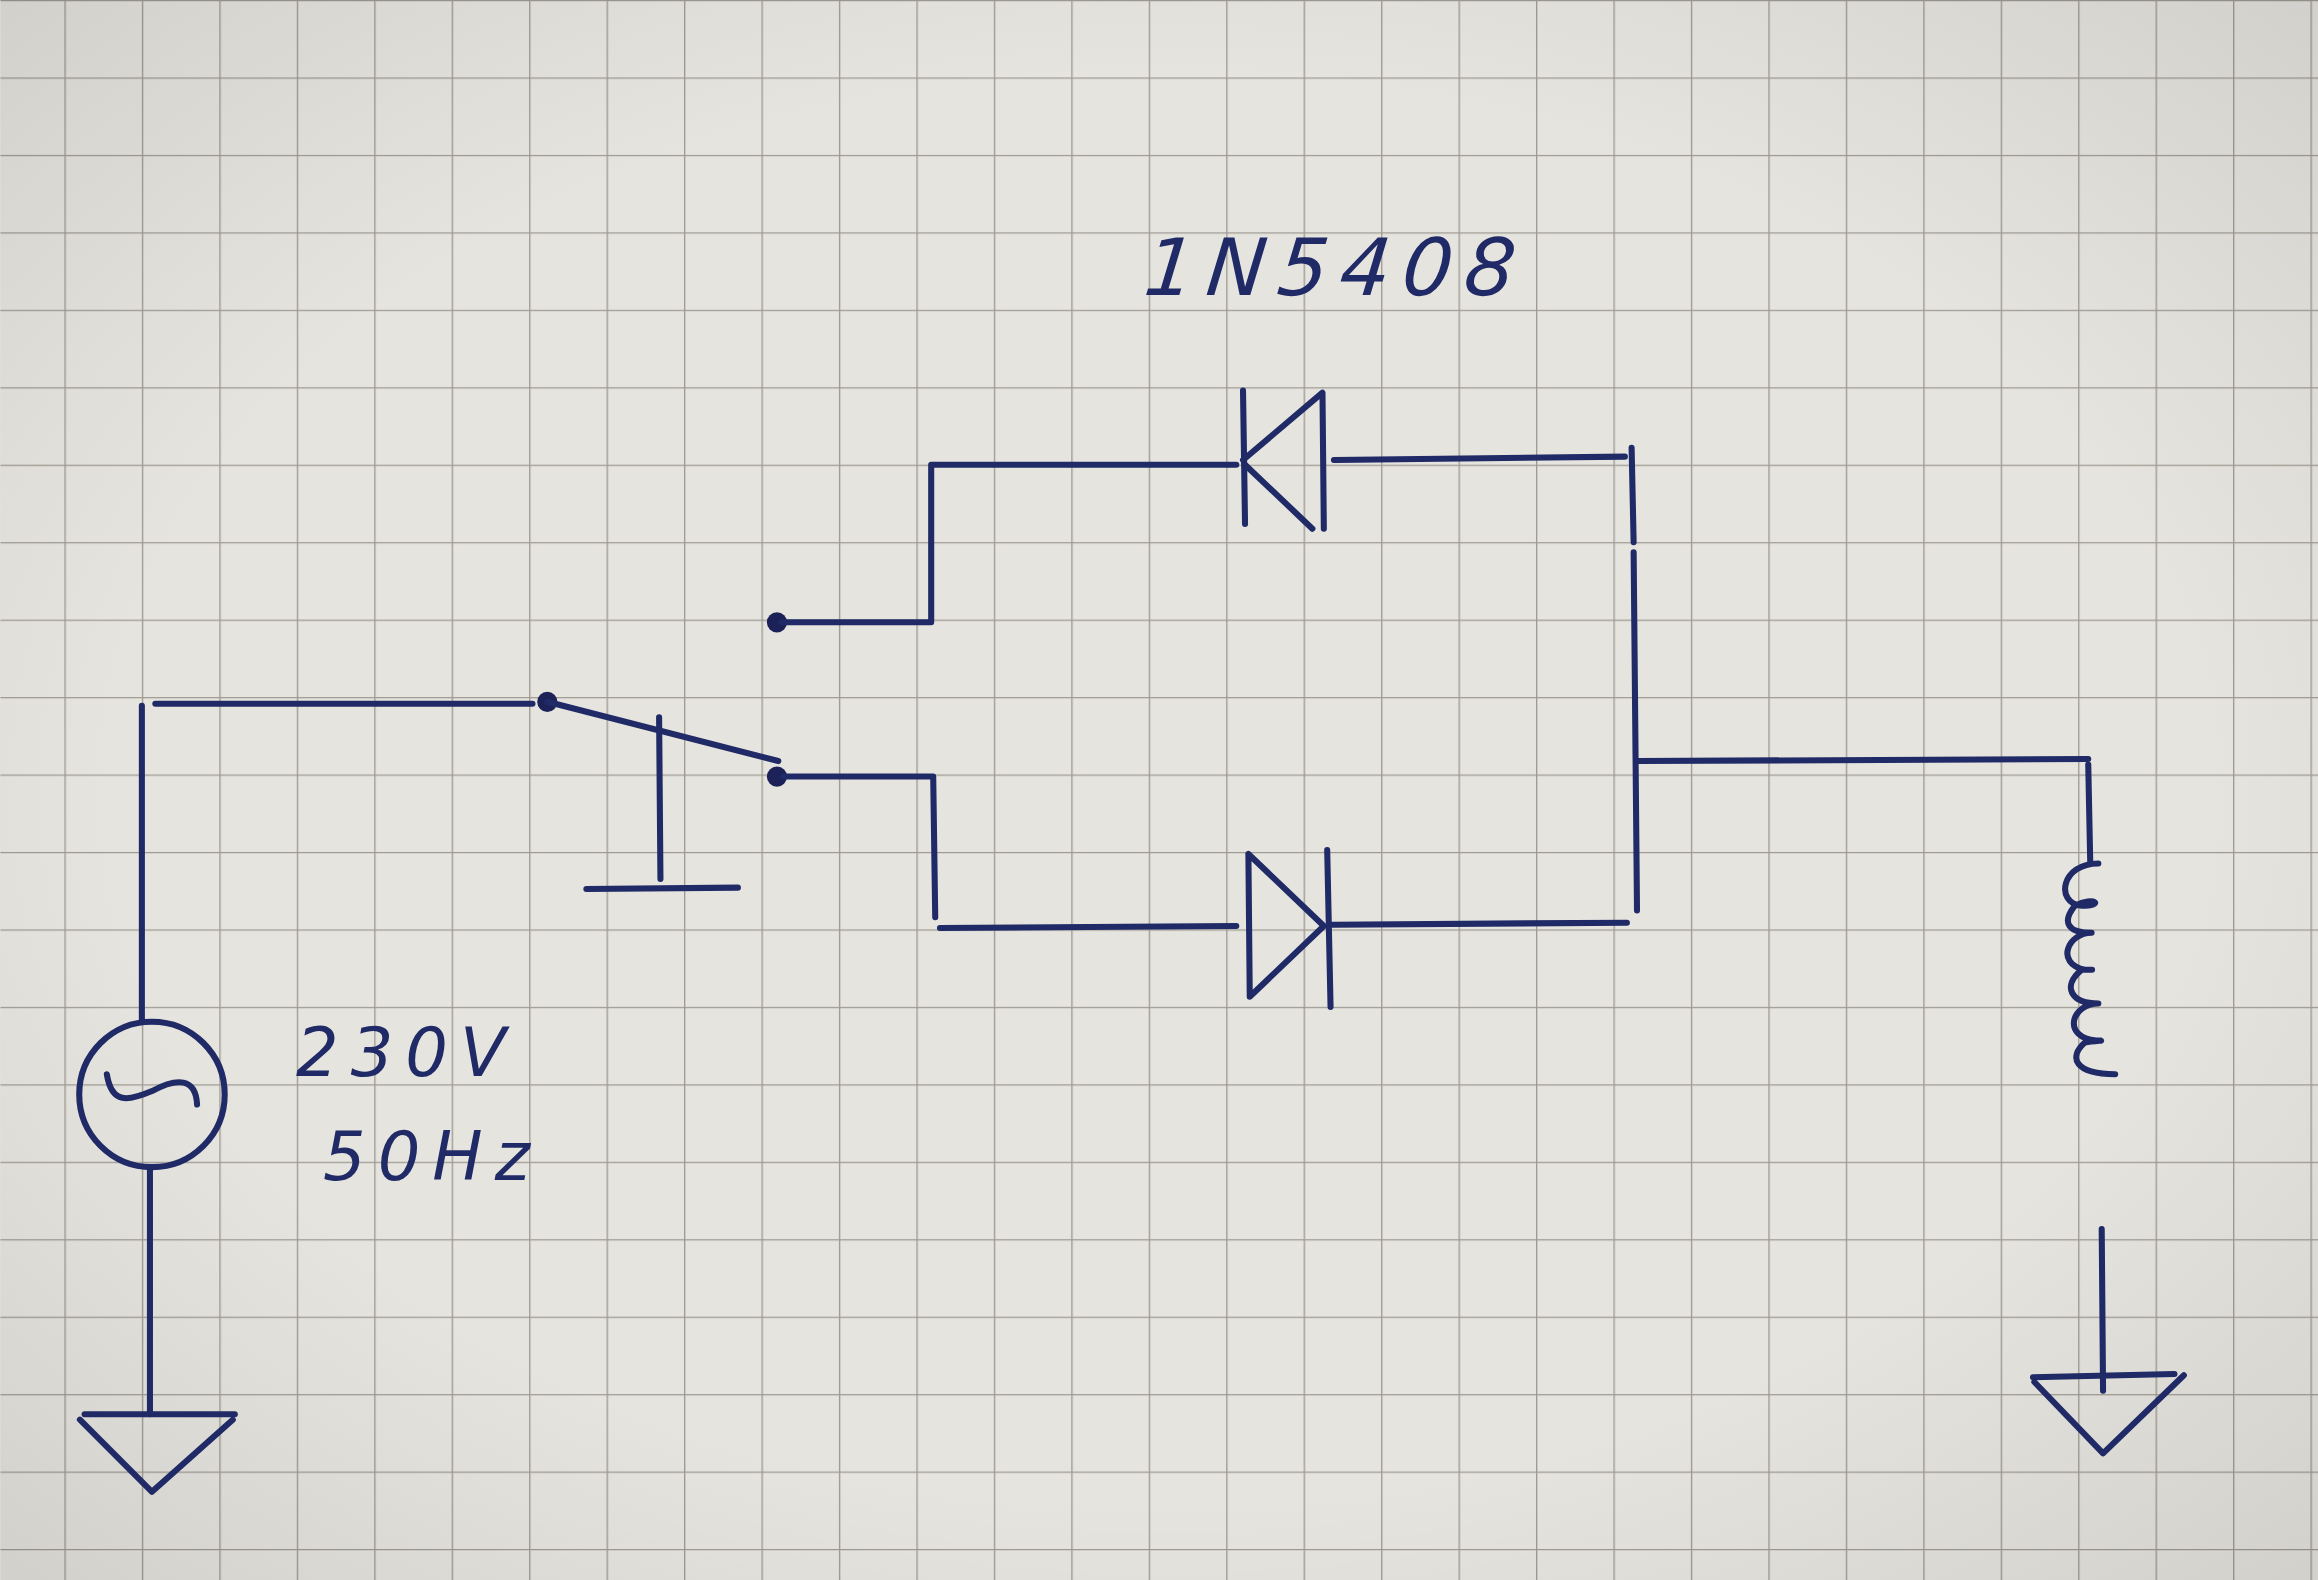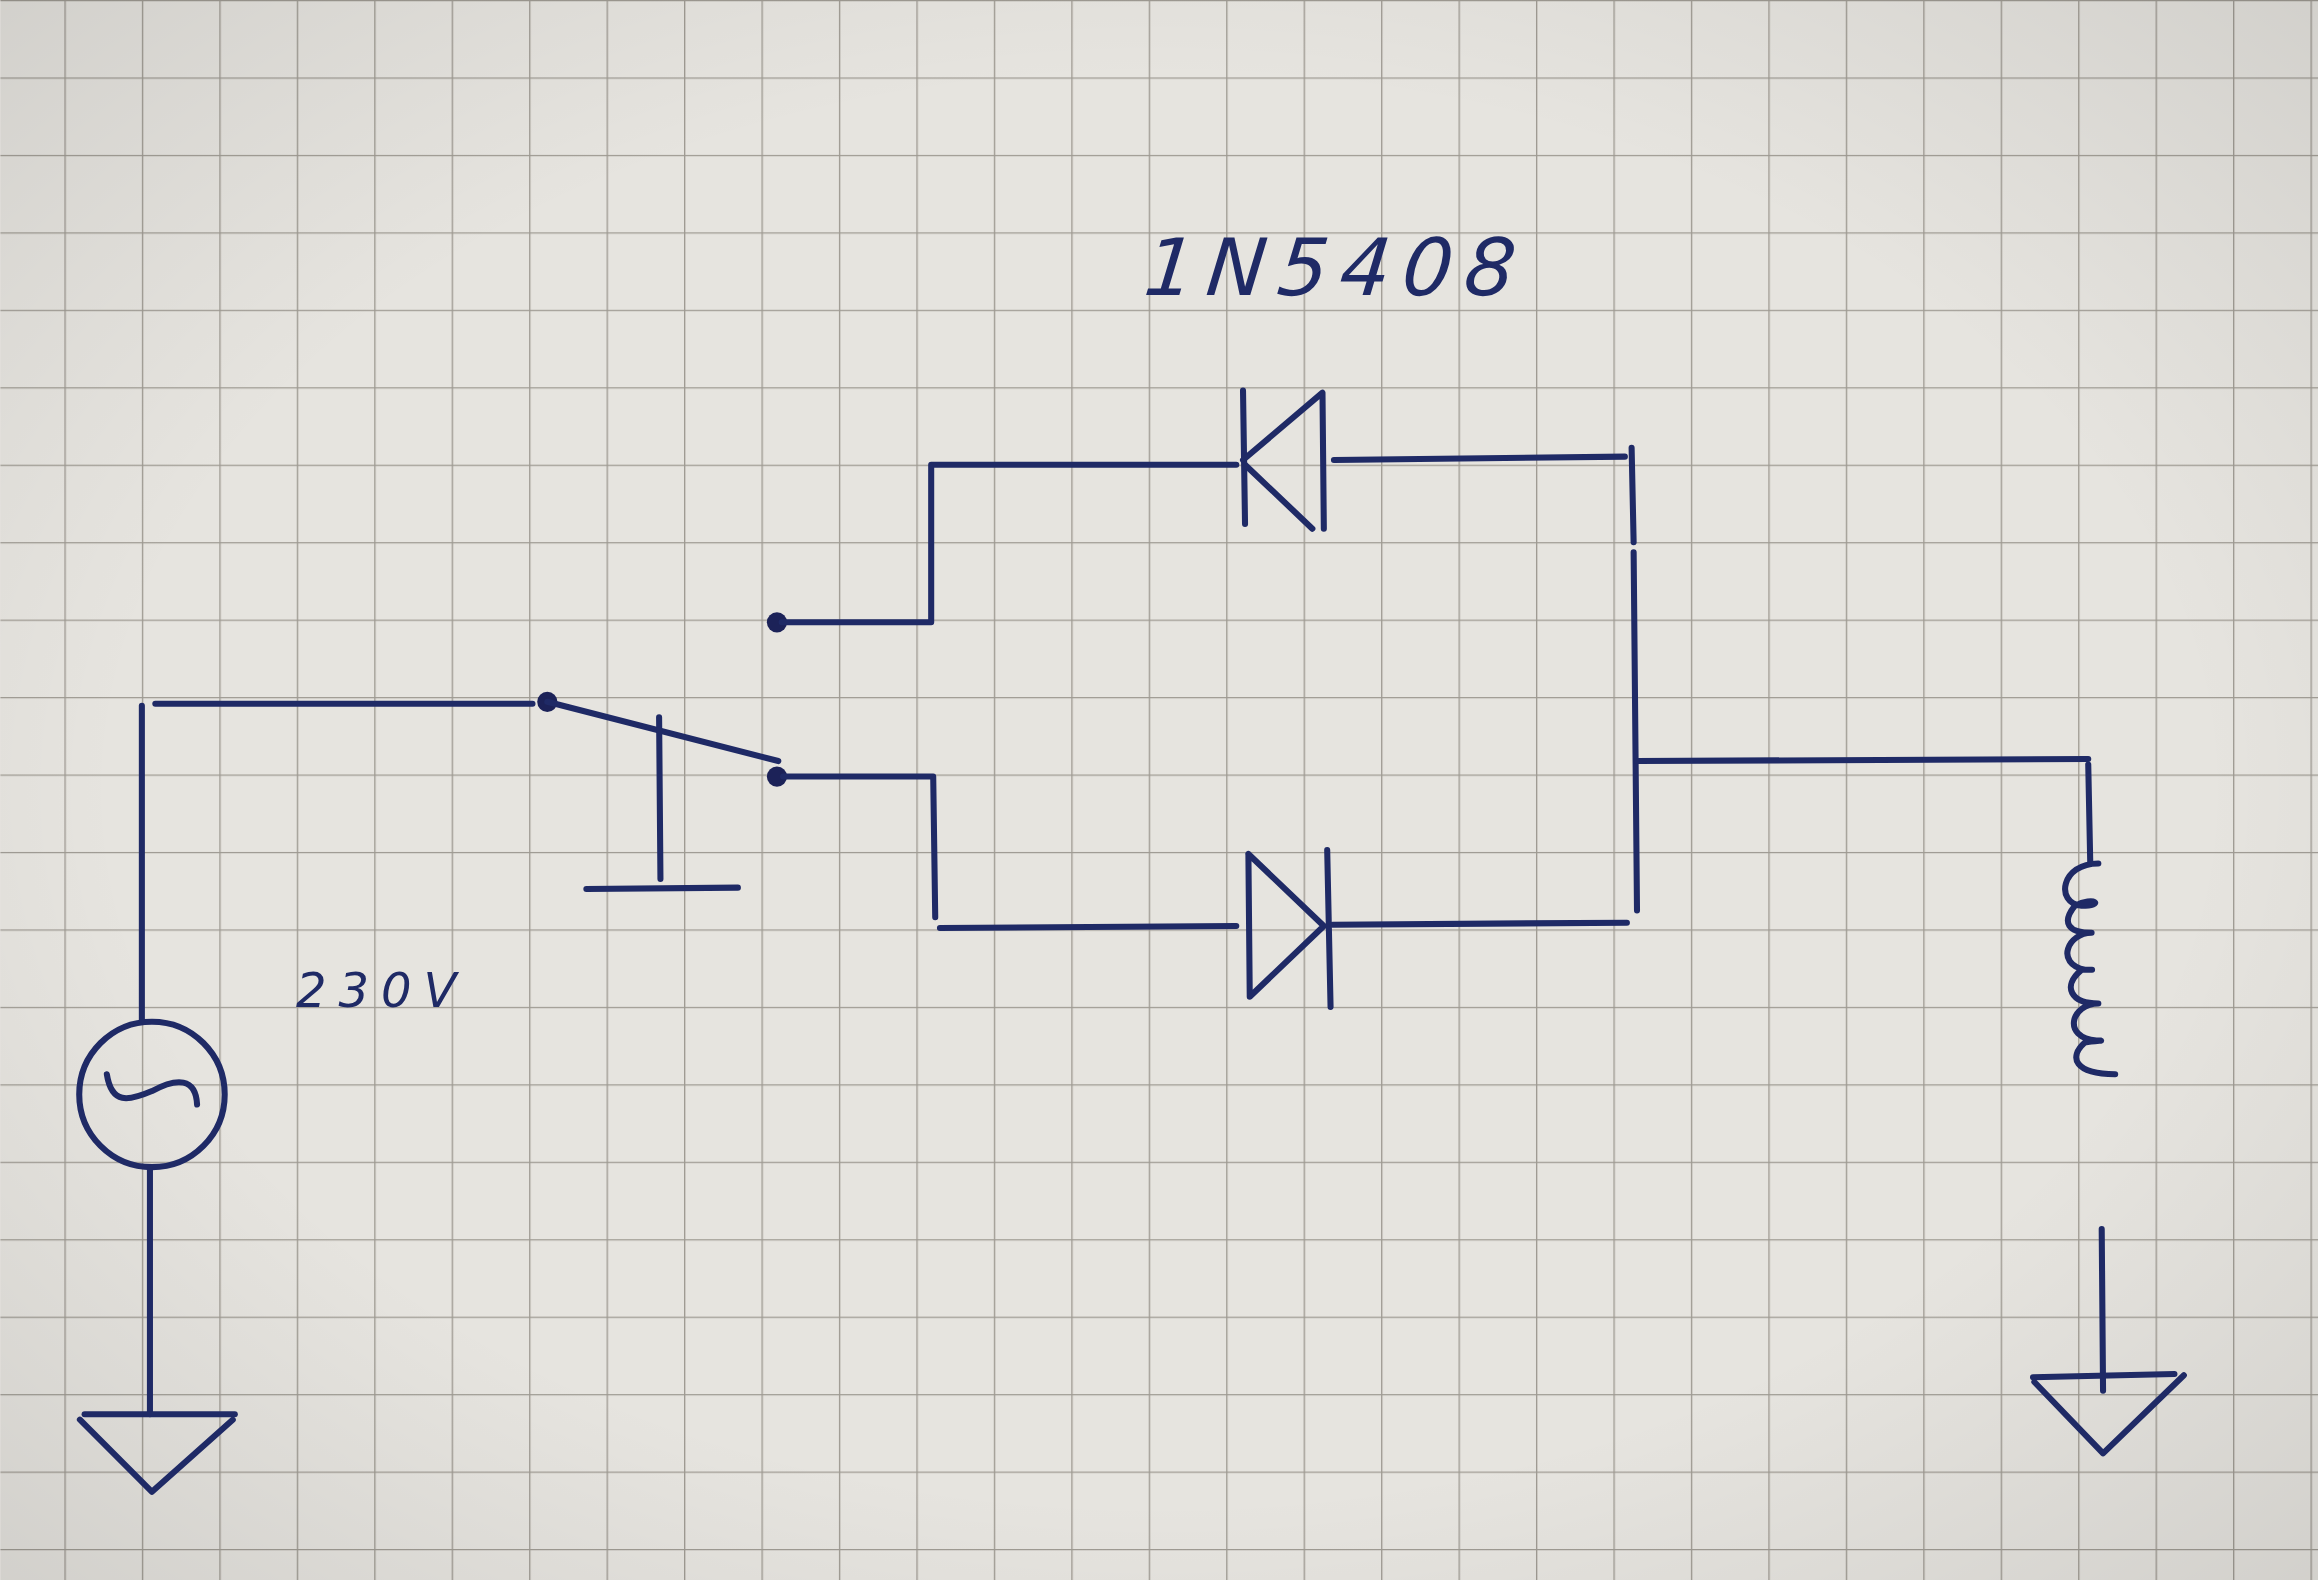--- a/index.html
+++ b/index.html
@@ -3,21 +3,21 @@
 <meta charset="utf-8">
 <style>
   html, body { margin:0; padding:0; }
   body { width:2319px; height:1580px; overflow:hidden; background:#e6e4df; }
   #stage { position:relative; width:2319px; height:1580px; }
   svg { position:absolute; left:0; top:0; }
   .ink { stroke:#1f2a66; fill:none; stroke-width:9; stroke-linecap:round; stroke-linejoin:round; }
   .dot { fill:#1c2258; }
   .label { position:absolute; color:#1f2a66; font-family:"DejaVu Sans", sans-serif; font-style:italic; letter-spacing:12px; white-space:nowrap; }
   #part-label { left:1145px; top:222px; font-size:79px; transform:skewX(-6deg); }
-  #volt-label { left:296px; top:962px; font-size:48px; }
+  #volt-label { left:296px; top:1014px; font-size:67px; }
   #freq-label { left:323px; top:1118px; font-size:67px; }
 </style>
 </head>
 <body>
 
 <div id="stage">
   <svg width="2319" height="1580" viewBox="0 0 3442 2346">
     <defs>
       <pattern id="grid" width="115" height="115" patternUnits="userSpaceOnUse" x="95" y="0">
         <path d="M115 0 L0 0 0 115" fill="none" stroke="#9e9a92" stroke-width="4"></path>
@@ -84,14 +84,15 @@
 
     <path class="ink" d="M222 1735 L222 2100"></path>
     <g>
       <path class="ink" d="M125 2100 L348 2100"></path>
       <path class="ink" d="M118 2108 L225 2215 L345 2108"></path>
     </g>
   </svg>
 
   <div class="label" id="part-label">1N5408</div>
   <div class="label" id="volt-label">230V</div>
+  <div class="label" id="freq-label">50Hz</div>
 </div>
 
 
 </body></html>

